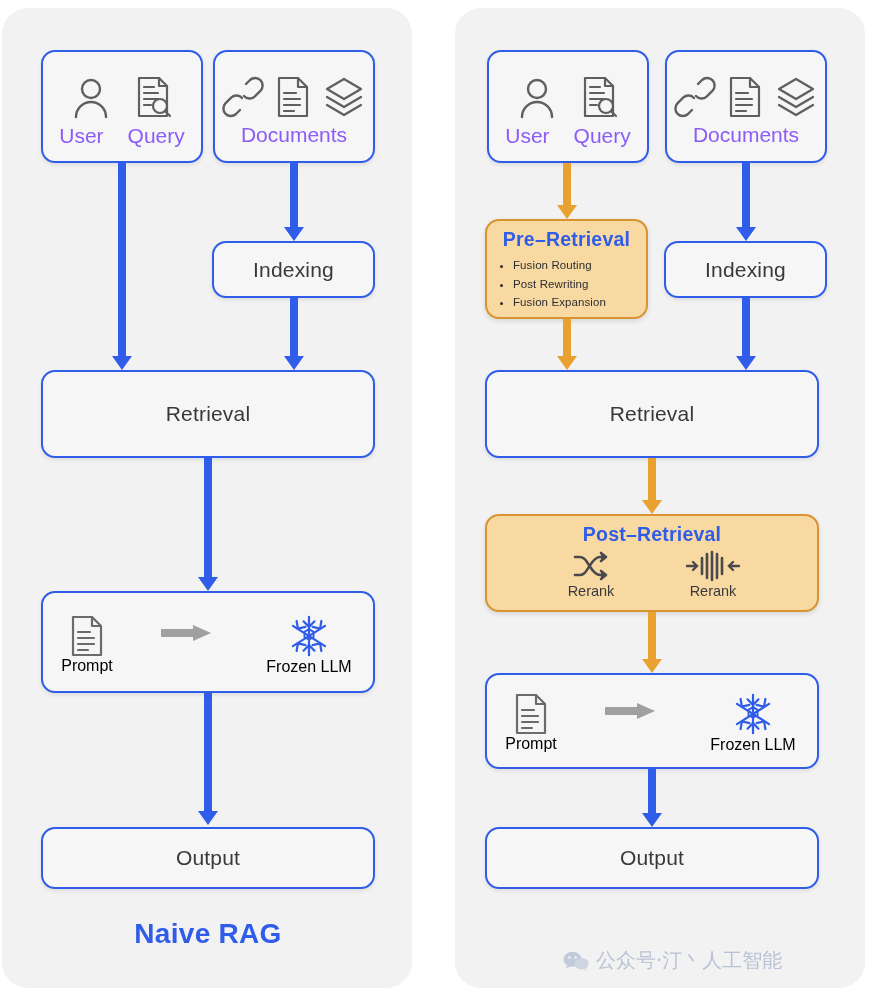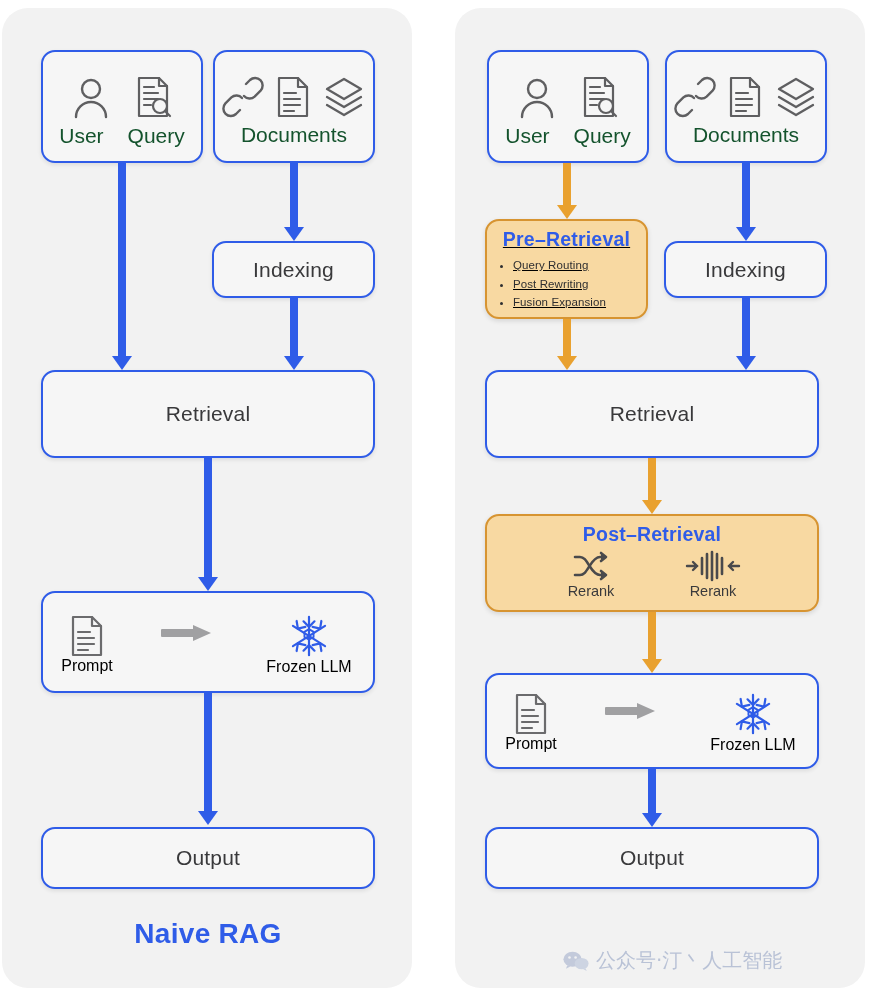--- a/index.html
+++ b/index.html
@@ -23,21 +23,21 @@
     background:#f6f6f6;border:2.2px solid #2f5ce8;border-radius:14px;
     display:flex;align-items:center;justify-content:center;
     box-shadow:0 2px 4px rgba(0,0,0,.09);
   }
   .node .label{color:#39393b;font-size:21px;letter-spacing:.2px;}
 
   
   .iconbox{flex-direction:column;padding-top:10px;}
   .iconrow{display:flex;align-items:flex-end;justify-content:center;gap:22px;}
   .textrow{display:flex;align-items:center;justify-content:center;gap:24px;margin-top:5px;}
-  .textrow .cap{font-size:21px;color:#14532d;}
+  .textrow .cap{font-size:21px;color:#8b5cf6;}
 
   
   .stage-box{
     position:absolute;box-sizing:border-box;
     background:#f8d9a2;border:2.2px solid #d79431;border-radius:14px;
     box-shadow:0 2px 5px rgba(0,0,0,.12);
     display:flex;flex-direction:column;align-items:center;
   }
   .stage-title{
     color:#2f5ce8;font-size:19.5px;font-weight:600;letter-spacing:.2px;
@@ -261,24 +261,24 @@
     <div class="textrow">
       <span class="cap">Documents</span>
     </div>
   </div>
 
   <div class="arrow orange" style="left:556px;top:163px;width:22px;height:56px;">
     <div class="shaft" style="width:8px;height:42px;"></div>
     <div class="head"></div>
   </div>
 
-  <div class="stage-box" style="left:485px;top:219px;width:163px;height:100px;text-decoration:underline;">
+  <div class="stage-box" style="left:485px;top:219px;width:163px;height:100px;">
     <div class="stage-title">Pre–Retrieval</div>
     <ul class="bullets">
-      <li>Query Routing</li>
+      <li>Fusion Routing</li>
       <li>Post Rewriting</li>
       <li>Fusion Expansion</li>
     </ul>
   </div>
 
   <div class="arrow blue" style="left:735px;top:163px;width:22px;height:78px;">
     <div class="shaft" style="width:8px;height:64px;"></div>
     <div class="head"></div>
   </div>
 

